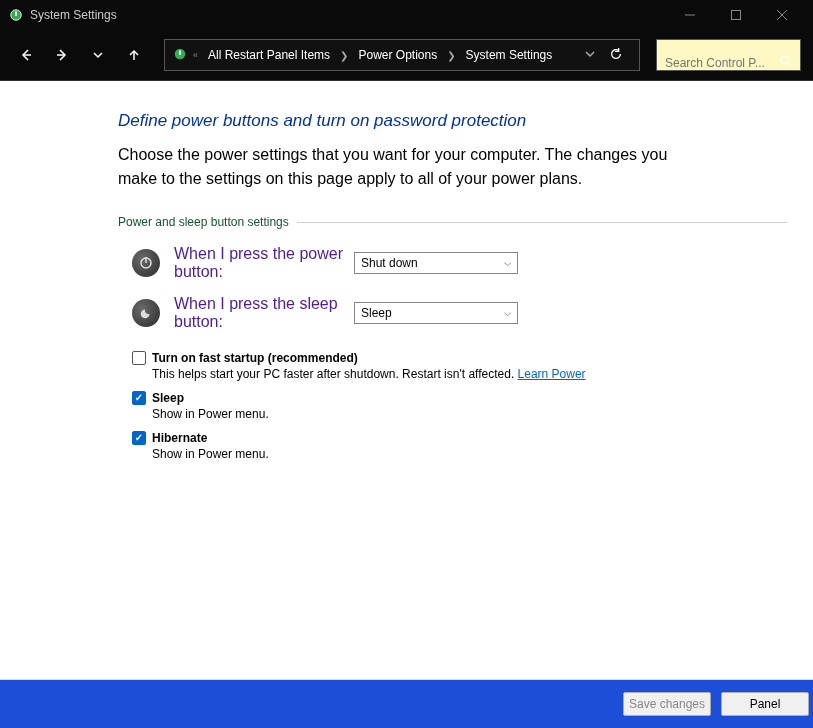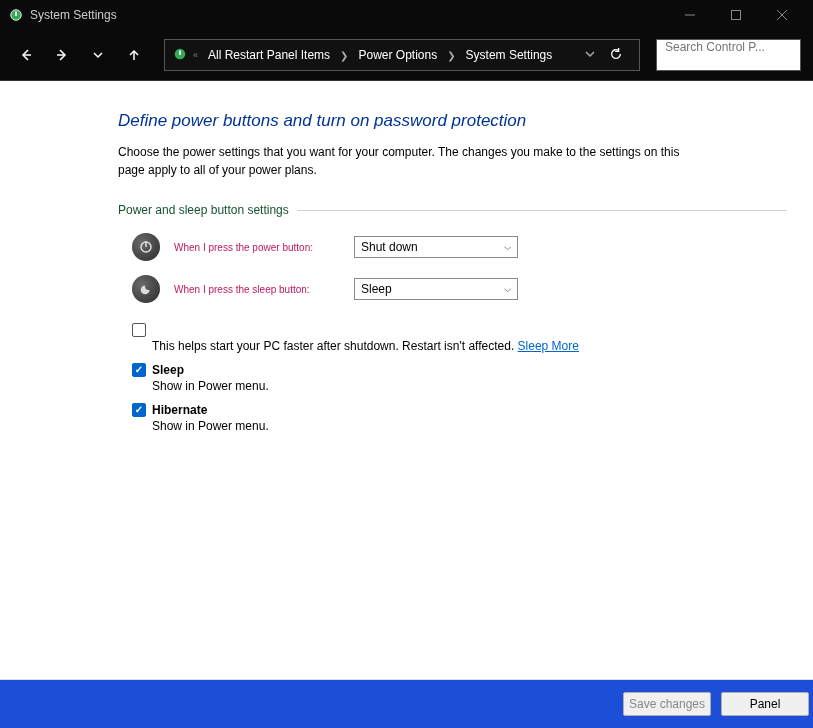--- a/index.html
+++ b/index.html
@@ -14,38 +14,38 @@
     .navbar { background: #0a0a0a; height: 50px; display: flex; align-items: center; padding: 0 12px; gap: 8px; }
     .nav-btn { width: 28px; height: 28px; display: flex; align-items: center; justify-content: center; color: #fff; cursor: pointer; }
     .breadcrumb { flex: 1; display: flex; align-items: center; background: #111; border: 1px solid #555; height: 32px; padding: 0 8px; margin: 0 8px; }
     .bc-icon { width: 16px; height: 16px; margin-right: 4px; }
     .bc-sep-left { color: #888; margin-right: 6px; font-size: 9px; }
     .bc-item { color: #fff; font-size: 12px; cursor: pointer; padding: 2px 4px; }
     .bc-chev { color: #aaa; margin: 0 6px; font-size: 10px; }
     .bc-spacer { flex: 1; }
     .bc-dropdown { color: #aaa; cursor: pointer; padding: 0 6px; }
     .bc-refresh { color: #fff; cursor: pointer; padding: 0 8px; font-size: 14px; }
-    .search-box { background: #ffffff; border: 1px solid #555; height: 32px; width: 145px; display: flex; align-items: flex-start; padding: 0 8px; }
+    .search-box { background: #fef9c3; border: 1px solid #555; height: 32px; width: 145px; display: flex; align-items: flex-end; padding: 0 8px; }
     .search-input { background: transparent; border: none; color: #888; font-size: 12px; flex: 1; outline: none; width: 100%; }
     .search-icon { color: #fff; font-size: 12px; margin-left: 4px; }
     
     .divider-thin { height: 1px; background: #333; }
     
     .content { flex: 1; background: #fff; padding: 30px 18px 0 118px; overflow: auto; }
     .page-title { color: #003399; font-size: 17px; font-weight: 400; margin-bottom: 12px; font-style: italic; }
-    .page-desc { color: #000; font-size: 12px; line-height: 1.5; margin-bottom: 24px; max-width: 570px; }
+    .page-desc { color: #000; font-size: 16px; line-height: 1.5; margin-bottom: 24px; max-width: 570px; }
     
     .section { margin-bottom: 20px; }
     .section-header { display: flex; align-items: center; margin-bottom: 16px; }
     .section-title { font-size: 12px; color: #14532d; padding-right: 8px; }
     .section-line { flex: 1; height: 1px; background: #d0d0d0; max-width: 490px; }
     
     .setting-row { display: flex; align-items: center; margin: 0 0 14px 14px; }
     .setting-icon { width: 28px; height: 28px; margin-right: 14px; border-radius: 50%; background: radial-gradient(circle at 35% 35%, #6a6a6a, #2a2a2a); display: flex; align-items: center; justify-content: center; }
-    .setting-label { font-size: 10px; color: #be185d; width: 180px; }
+    .setting-label { font-size: 16px; color: #4c1d95; width: 180px; }
     .dropdown { height: 22px; width: 164px; border: 1px solid #888; font-size: 12px; padding: 0 6px; background: #fff; display: flex; align-items: center; justify-content: space-between; cursor: pointer; }
     .dropdown-chev { font-size: 9px; color: #555; }
     
     .shutdown-item { margin: 0 0 10px 14px; }
     .check-row { display: flex; align-items: center; gap: 6px; }
     .checkbox { width: 14px; height: 14px; border: 1px solid #555; border-radius: 2px; display: inline-flex; align-items: center; justify-content: center; cursor: pointer; flex-shrink: 0; }
     .checkbox.checked { background: #0066cc; border-color: #0066cc; }
     .checkbox.checked::after { content: "✓"; color: #fff; font-size: 10px; font-weight: bold; line-height: 1; }
     .check-label { font-size: 12px; cursor: pointer; }
     .bold { font-weight: 600; }
@@ -180,22 +180,23 @@
         <span class="dropdown-chev">⌵</span>
       </div>
     </div>
   </div>
 
   <div class="section">
 
     <div class="shutdown-item">
       <div class="check-row">
         <span class="checkbox"></span>
-      </div>
-      <div class="check-desc"><span>This helps start your PC faster after shutdown. Restart isn't affected. </span><span class="link">Sleep More</span></div>
+        <span class="check-label bold">Turn on fast startup (recommended)</span>
+      </div>
+      <div class="check-desc"><span>This helps start your PC faster after shutdown. Restart isn't affected. </span><span class="link">Learn Power</span></div>
     </div>
 
     <div class="shutdown-item">
       <div class="check-row">
         <span class="checkbox checked"></span>
         <span class="check-label bold">Sleep</span>
       </div>
       <div class="check-desc">Show in Power menu.</div>
     </div>
 

